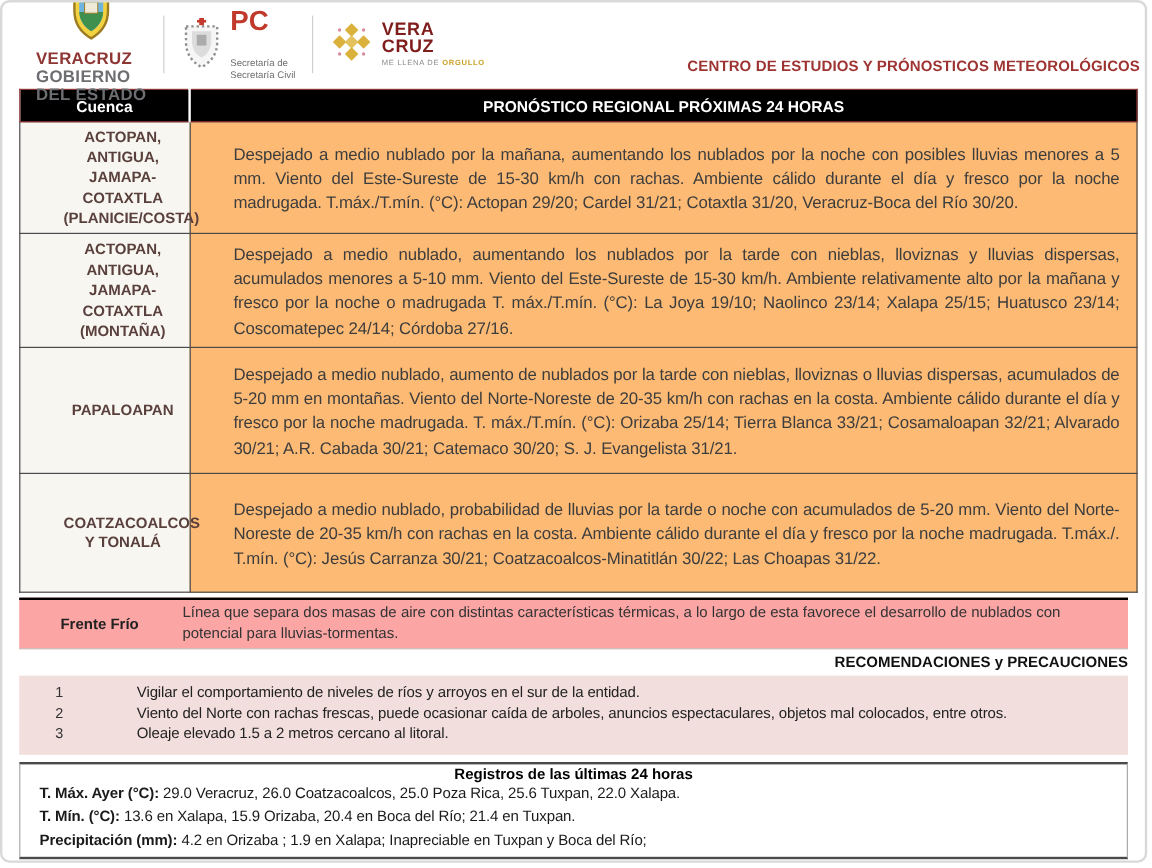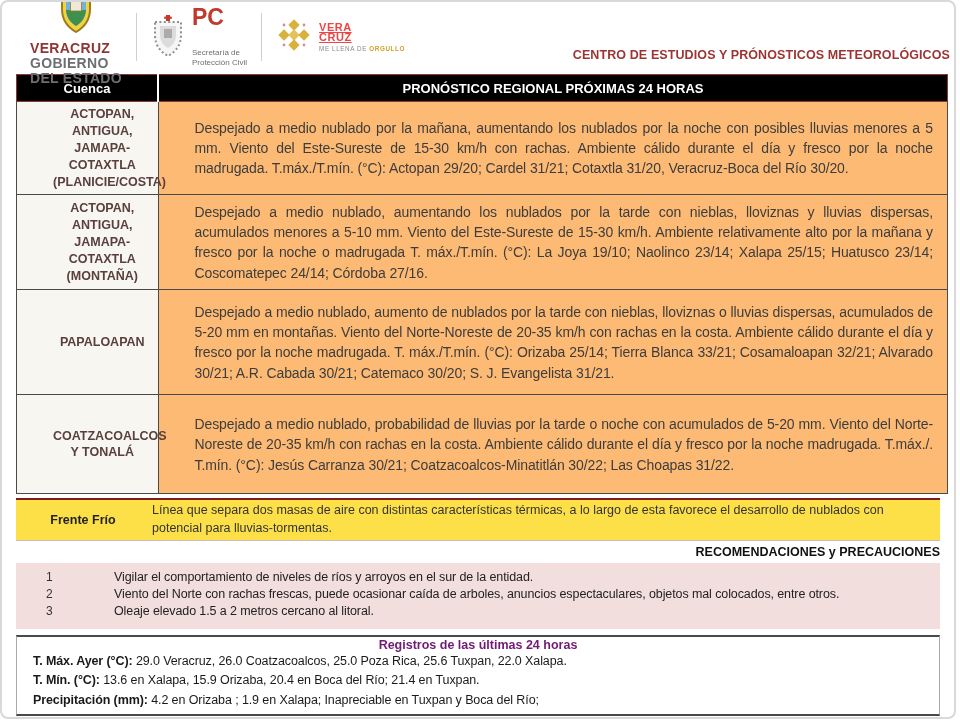--- a/index.html
+++ b/index.html
@@ -8,50 +8,50 @@
 
   
   .top{height:70px;display:flex;align-items:center;}
   .logo-group{display:flex;align-items:center;gap:7px;}
   .lg1{margin-left:28px;flex-direction:column;}
   .lg1-text{font-size:14px;font-weight:bold;line-height:1.08;color:#8e3634;letter-spacing:.3px;}
   .lg1-text .g{color:#6d6e71;font-weight:bold;}
   .vsep{width:1px;height:48px;background:#cfcfcf;margin:0 14px;}
   .pc-abbr{font-size:23px;font-weight:bold;color:#c0392b;line-height:1;}
   .pc-sub{font-size:8px;color:#6d6e71;line-height:1.25;margin-top:19px;}
-  .vc-big{font-size:11px;font-weight:bold;color:#ef4444;line-height:.95;letter-spacing:.5px;text-decoration:underline;}
+  .vc-big{font-size:15px;font-weight:bold;color:#7f1d1d;line-height:.95;letter-spacing:.5px;}
   .vc-tag{font-size:6.3px;color:#8a8a8a;letter-spacing:.6px;margin-top:3px;white-space:nowrap;}
   .vc-tag .org{color:#c9a227;font-weight:bold;}
   .header-title{margin-left:auto;align-self:flex-end;padding:0 4px 10px 0;font-size:12.5px;font-weight:bold;color:#9d3432;letter-spacing:.1px;}
 
   
   table.forecast{width:932px;margin:2px 14px 0;border-collapse:collapse;table-layout:fixed;}
   table.forecast th{background:#000000;color:#fff;font-size:13px;font-weight:bold;height:24px;border:1px solid #8e3634;}
   th.c-basin{width:138px;border-right:2px solid #fff !important;}
   table.forecast td{border:1.5px solid #4a4a4a;vertical-align:middle;padding-left:36px;}
   td.basin{background:#f8f6f1;text-align:center;font-weight:bold;font-size:12.5px;line-height:1.35;color:#5a403c;padding:4px 6px;}
   td.fc{background:#fdba74;padding:6px 14px;font-size:14px;letter-spacing:-0.1px;line-height:1.45;color:#3d3d3d;text-align:justify;}
   tr.r0{height:90px;} tr.r1{height:95px;} tr.r2{height:105px;} tr.r3{height:99px;}
 
   
   .glosario-title{margin:2px 14px 0;text-align:center;font-size:12.5px;font-weight:bold;color:#111;border-bottom:1.5px solid #7d7d7d;padding-bottom:1px;}
-  .frente-row{display:flex;margin:4px 14px 0;background:#fde047;border-top:2px solid #7f1d1d;border-bottom:1.5px solid #cdbdbc;}
+  .frente-row{display:flex;margin:4px 14px 0;background:#fca5a5;border-top:2px solid #000000;border-bottom:1.5px solid #cdbdbc;}
   .frente-label{width:134px;display:flex;align-items:center;justify-content:center;font-weight:bold;font-size:12.5px;color:#222;}
   .frente-def{flex:1;font-size:12.5px;line-height:1.38;color:#333;padding:2px 8px 3px 2px;}
 
   
   .recom-title{margin:4px 14px;text-align:right;font-size:12.5px;font-weight:bold;color:#111;}
   .recom-box{margin:0 14px;background:#f2dedd;padding:7px 10px 8px 14px;}
   .recom-item{display:flex;font-size:12.5px;color:#222;margin-bottom:3px;}
   .recom-item .num{width:84px;padding-left:16px;box-sizing:border-box;font-size:12px;color:#333;}
   .recom-item .txt{flex:1;letter-spacing:-0.1px;}
 
   
   .registros{margin:6px 14px 0;border-top:2px solid #4a4a4a;border-bottom:2.5px solid #4a4a4a;border-left:1px solid #aaa;border-right:1px solid #aaa;padding:1px 16px 4px;}
-  .reg-title{text-align:center;font-size:12.5px;font-weight:bold;color:#701a75;}
+  .reg-title{text-align:center;font-size:12.5px;font-weight:bold;color:#000000;}
   .reg-line{font-size:12.5px;line-height:1.55;color:#1a1a1a;letter-spacing:-0.1px;}
   .reg-line .lbl{font-weight:bold;}
 </style>
 </head>
 <body>
 
 <div class="page">
 
   <header class="top">
     <div class="logo-group lg1">
@@ -77,21 +77,21 @@
         <rect x="15" y="0" width="4" height="6" fill="#c43a2e"></rect>
         <rect x="13.2" y="1.6" width="7.6" height="2.2" fill="#c43a2e"></rect>
         <path d="M4 7 h26 v13 c0 11 -6 17 -13 21 C10 37 4 31 4 20 z" fill="#f6f6f6" stroke="#8f8f8f" stroke-width="2" stroke-dasharray="2 2.4"></path>
         <path d="M9 11 h16 v8 c0 8 -4 12 -8 14 c-4 -2 -8 -6 -8 -14 z" fill="#dcdcdc"></path>
         <rect x="13" y="14" width="8" height="9" fill="#ababab"></rect>
       </svg>
       <div>
         <div class="pc-abbr">PC</div>
         <div class="pc-sub">
           <div>Secretaría de</div>
-          <div>Protección Civil</div>
+          <div>Secretaría Civil</div>
         </div>
       </div>
     </div>
 
     <div class="vsep"></div>
 
     <div class="logo-group lg3">
       <svg width="36" height="38" viewBox="0 0 36 38">
         <g fill="#d9b13b">
           <rect x="14" y="3" width="8" height="8" transform="rotate(45 18 7)"></rect>

